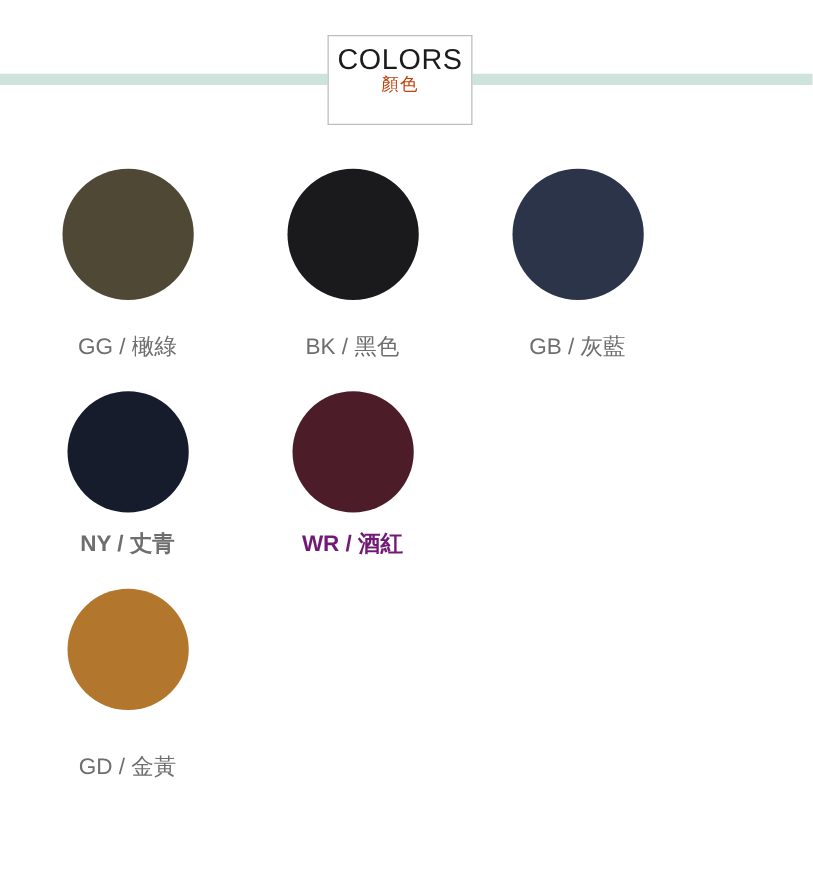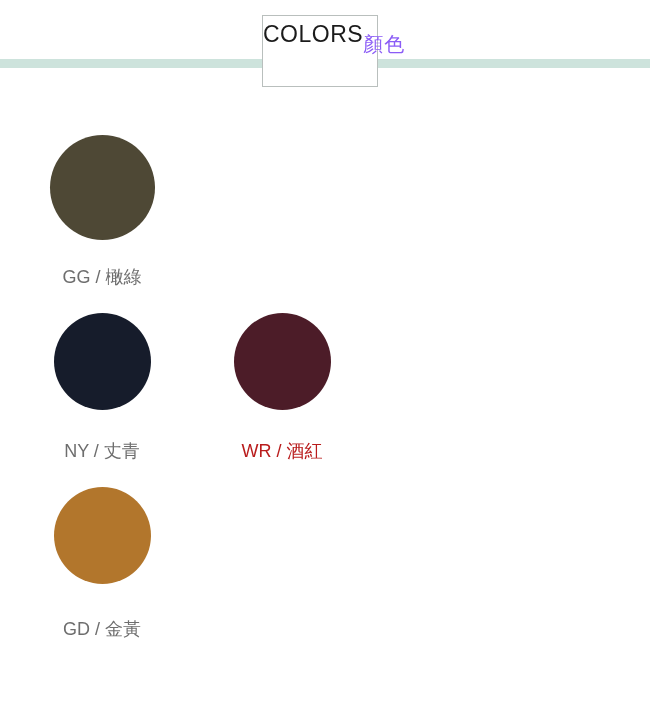--- a/index.html
+++ b/index.html
@@ -25,44 +25,44 @@
     position: absolute;
     left: 0;
     top: 59px;
     width: 650px;
     height: 9px;
     background: #cde3dc;
   }
   .header-box {
     position: absolute;
     left: 262px;
-    top: 15px;
+    top: 28px;
     width: 116px;
     height: 72px;
     background: #ffffff;
     border: 1px solid #b9bfbd;
     box-sizing: border-box;
     display: flex;
-    flex-direction: row;
+    flex-direction: column;
+    align-items: center;
     justify-content: flex-start;
     z-index: 2;
   }
   .header-title {
     font-size: 23px;
     line-height: 23px;
     color: #1b1b1b;
     letter-spacing: 0.5px;
     margin-top: 7px;
     white-space: nowrap;
   }
   .header-subtitle {
-    font-size: 20px;
+    font-size: 14px;
     line-height: 16px;
-    color: #8b5cf6;
-    margin-top: 20px;
+    color: #c2410c;
     letter-spacing: 1px;
     white-space: nowrap;
   }
 
   
   .grid {
     position: relative;
     width: 614px;
     padding-left: 12px;
     box-sizing: border-box;
@@ -93,21 +93,21 @@
     font-family: "Liberation Sans", "DejaVu Sans", sans-serif;
   }
 
   
   .row-1 { margin-top: 17px; }
   .row-1 .swatch-circle { width: 105px; height: 105px; }
   .row-1 .swatch-label  { margin-top: 28px; }
 
   .row-2 { margin-top: 27px; }
   .row-2 .swatch-circle { width: 97px; height: 97px; }
-  .row-2 .swatch-label  { margin-top: 32px; }
+  .row-2 .swatch-label  { margin-top: 16px; font-weight: bold; }
 
   .row-3 { margin-top: 27px; }
   .row-3 .swatch-circle { width: 97px; height: 97px; }
   .row-3 .swatch-label  { margin-top: 36px; }
 </style>
 </head>
 <body>
 
 <div class="header">
   <div class="header-band" style="background: rgb(205, 227, 220);"></div>
@@ -117,30 +117,38 @@
   </div>
 </div>
 
 <div class="grid">
 
   <div class="swatch-row row-1">
     <div class="swatch-cell">
       <div class="swatch-circle" style="background: rgb(78, 72, 53);"></div>
       <div class="swatch-label" style="color: rgb(110, 110, 110);">GG / 橄綠</div>
     </div>
+    <div class="swatch-cell">
+      <div class="swatch-circle" style="background: rgb(26, 26, 28);"></div>
+      <div class="swatch-label" style="color: rgb(110, 110, 110);">BK / 黑色</div>
+    </div>
+    <div class="swatch-cell">
+      <div class="swatch-circle" style="background: rgb(43, 52, 73);"></div>
+      <div class="swatch-label" style="color: rgb(110, 110, 110);">GB / 灰藍</div>
+    </div>
   </div>
 
   <div class="swatch-row row-2">
     <div class="swatch-cell">
       <div class="swatch-circle" style="background: rgb(22, 28, 43);"></div>
       <div class="swatch-label" style="color: rgb(110, 110, 110);">NY / 丈青</div>
     </div>
     <div class="swatch-cell">
       <div class="swatch-circle" style="background: rgb(76, 28, 40);"></div>
-      <div class="swatch-label" style="color: #b91c1c;">WR / 酒紅</div>
+      <div class="swatch-label" style="color: #701a75;">WR / 酒紅</div>
     </div>
   </div>
 
   <div class="swatch-row row-3">
     <div class="swatch-cell">
       <div class="swatch-circle" style="background: rgb(178, 118, 44);"></div>
       <div class="swatch-label" style="color: rgb(110, 110, 110);">GD / 金黃</div>
     </div>
     <div class="swatch-cell spacer"></div>
   </div>

